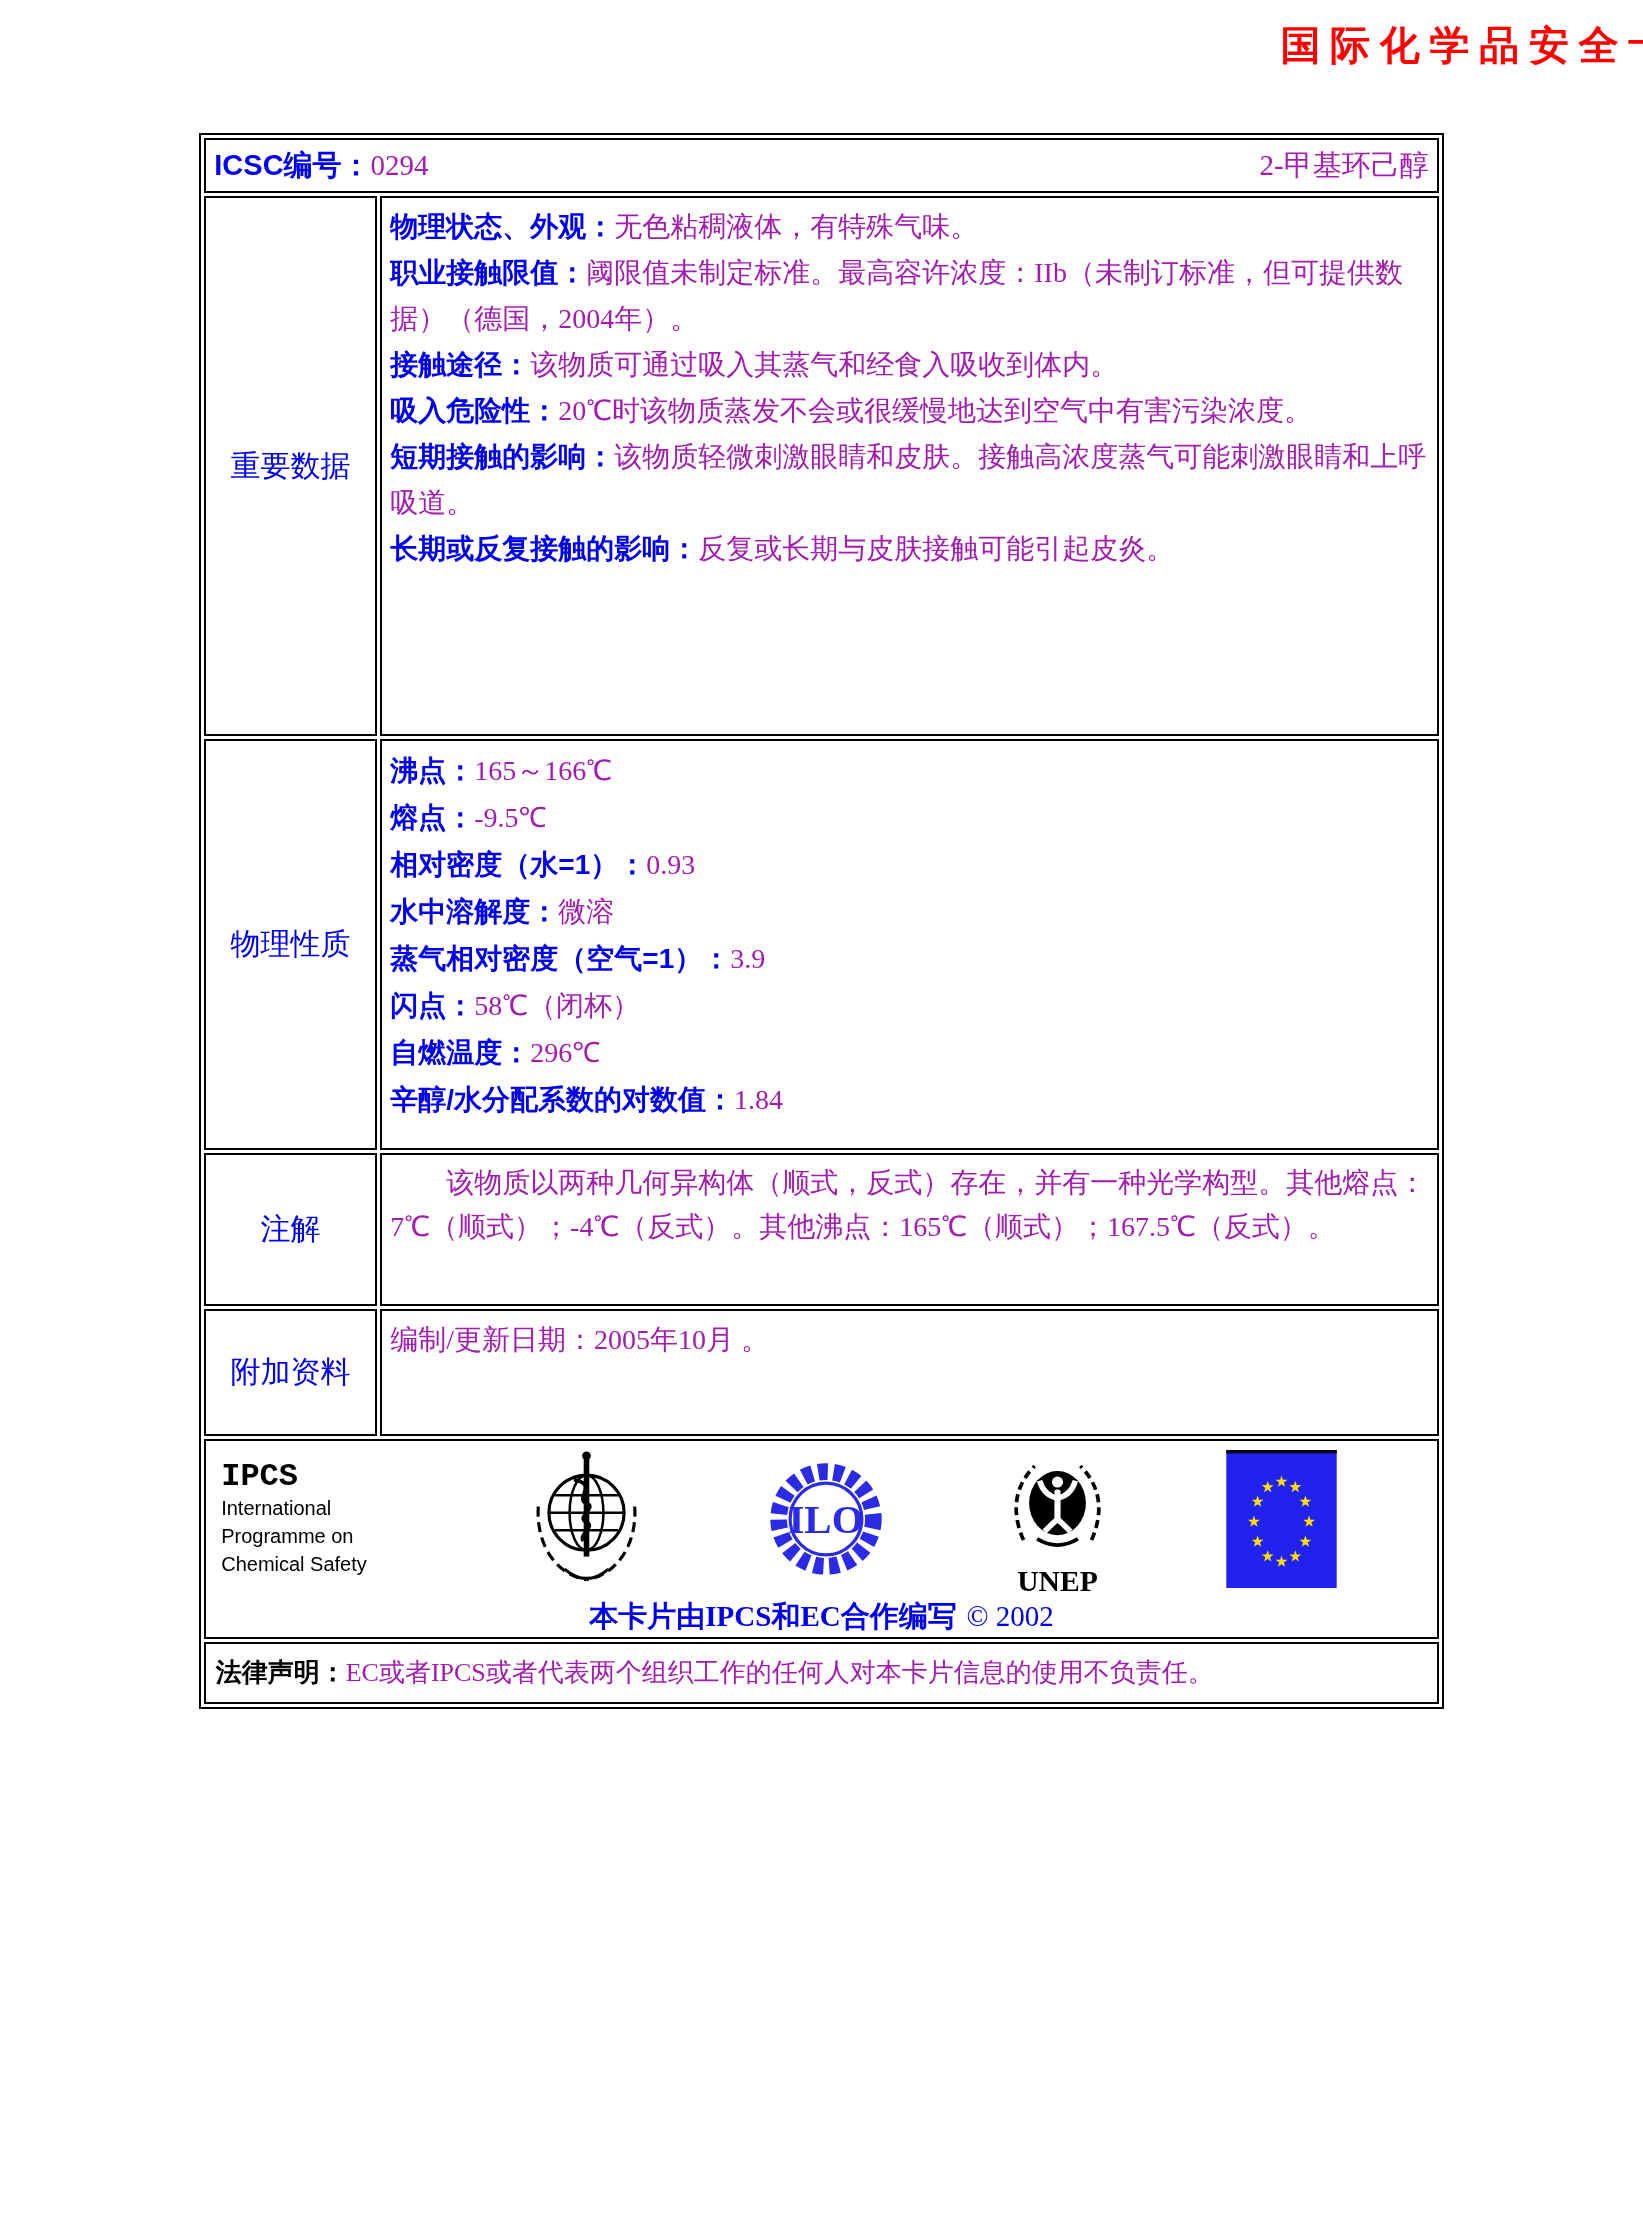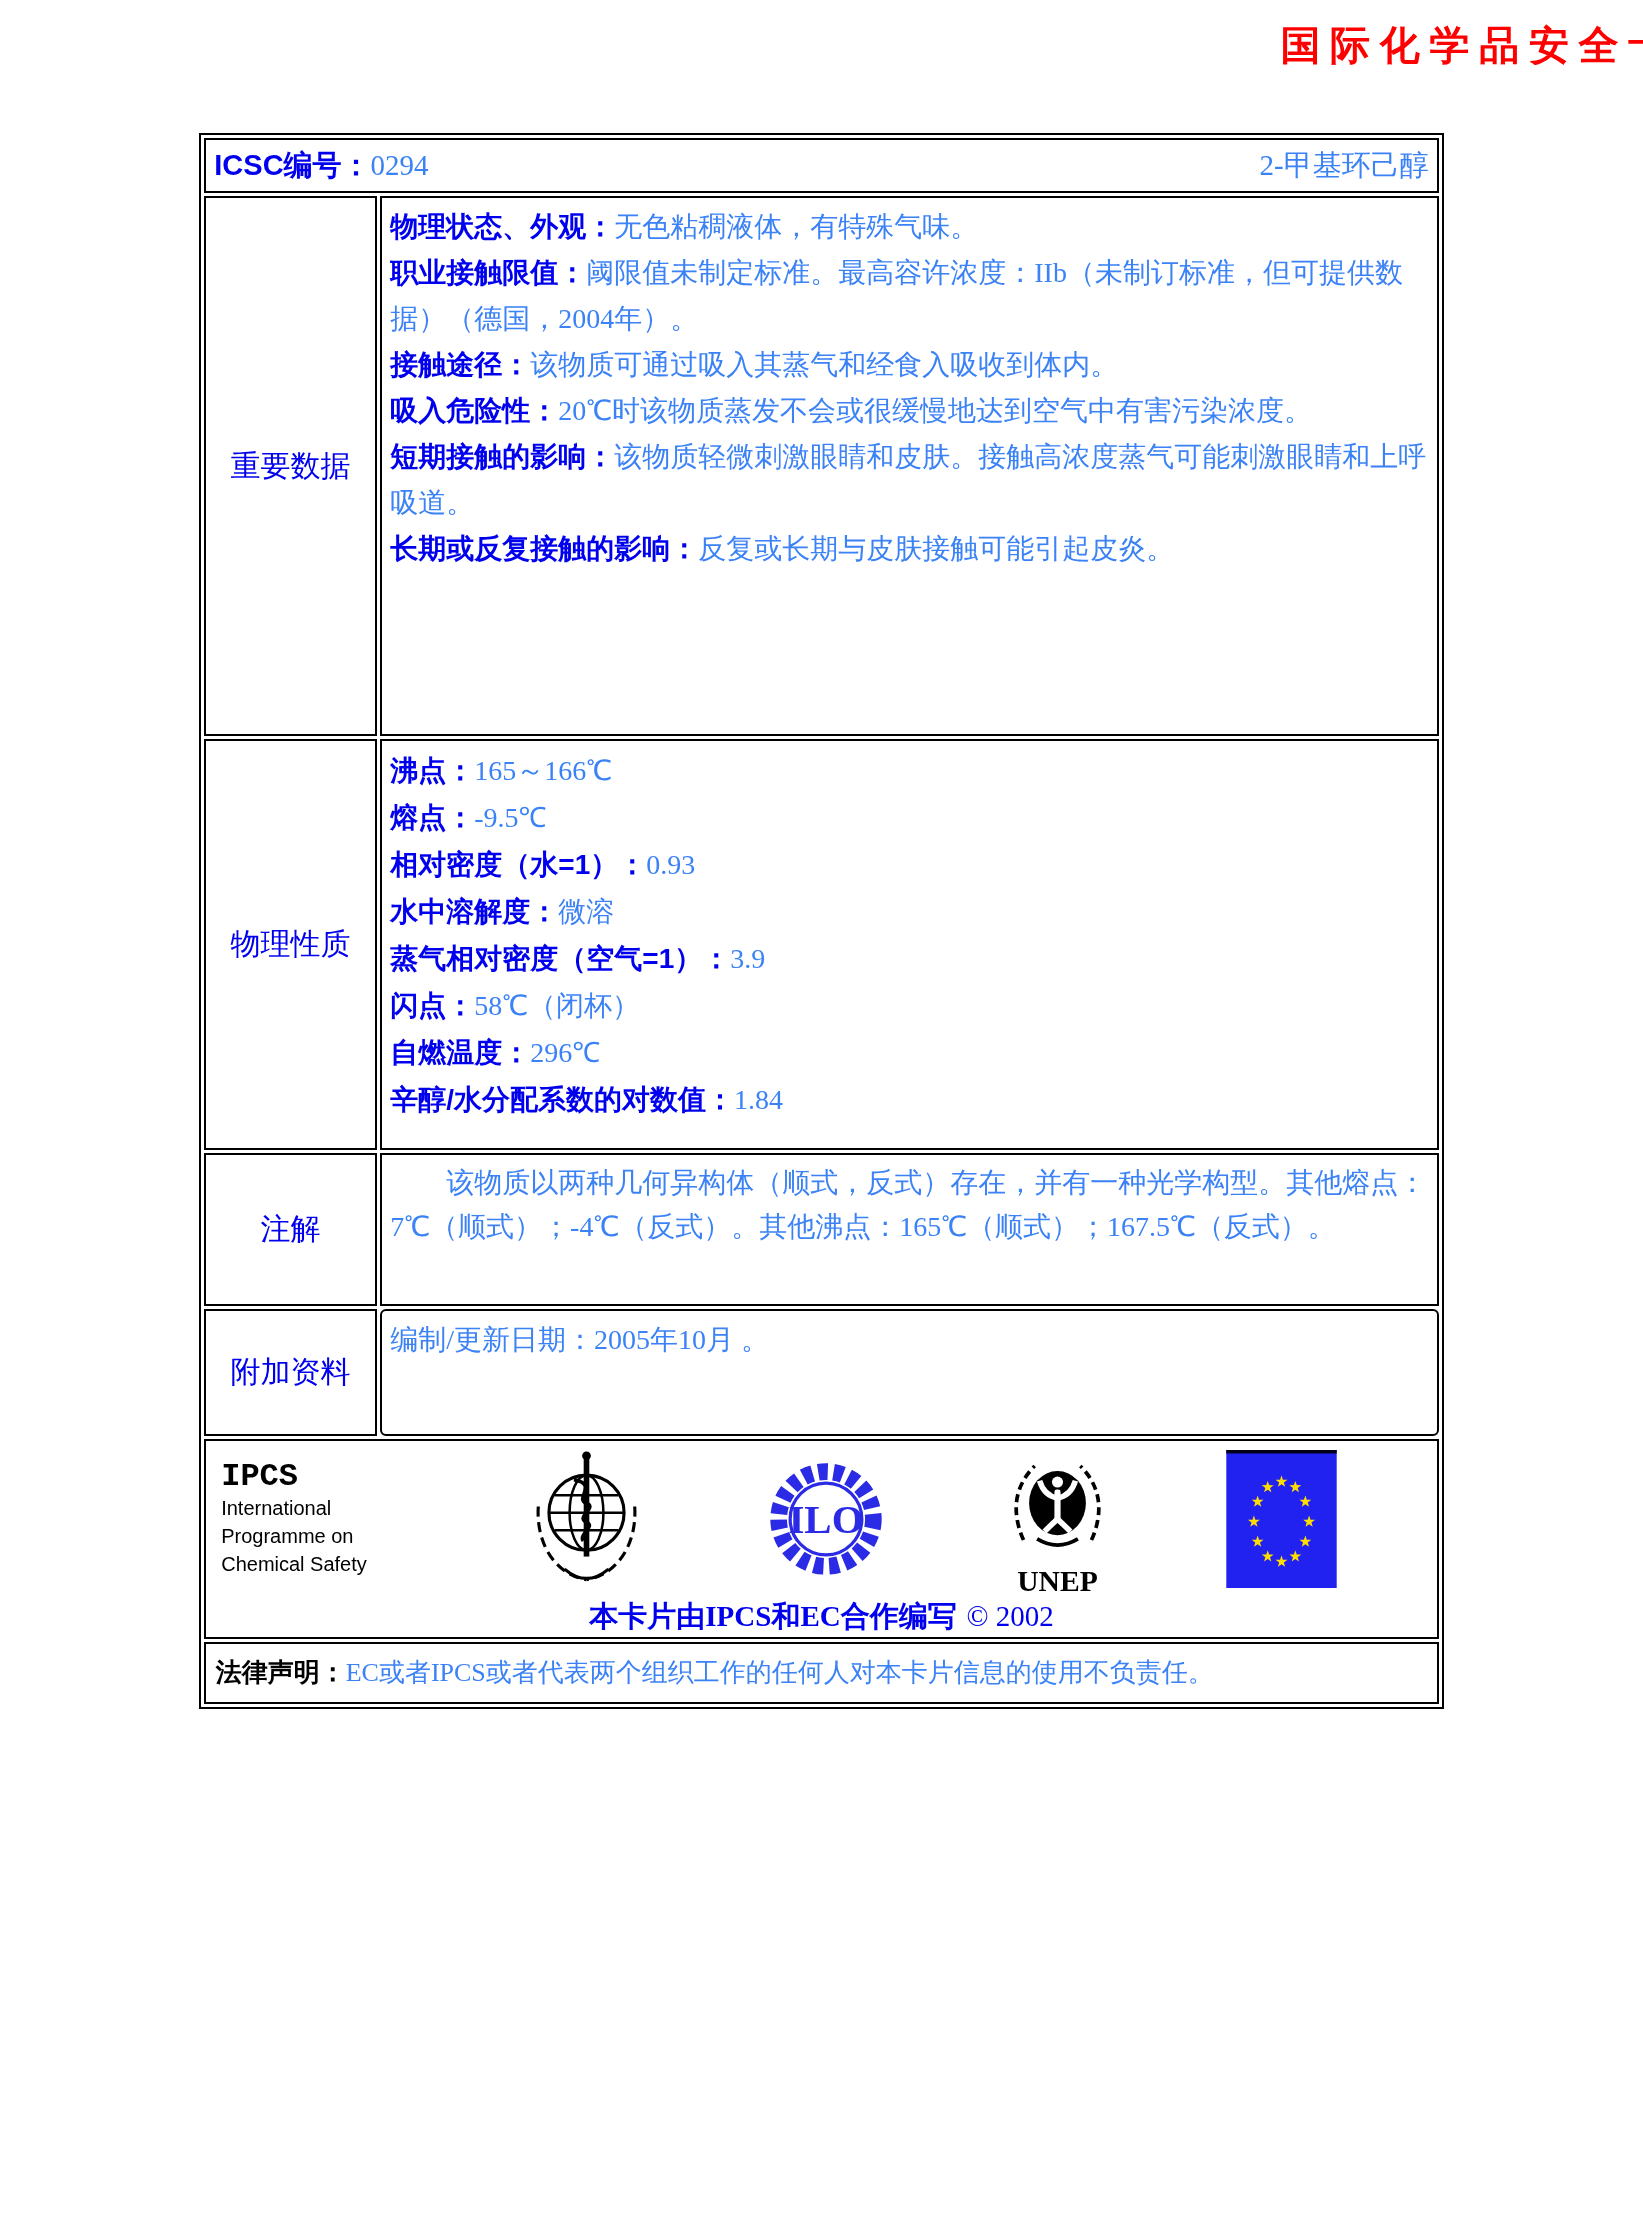--- a/index.html
+++ b/index.html
@@ -21,33 +21,33 @@
   }
   td { border:2.1px solid #000; background:#fff; vertical-align:top; overflow:hidden; }
   col.c-label { width:173px; }
 
   td.header-cell { height:51px; vertical-align:middle; padding:0 8.3px; }
   .header-flex { display:flex; justify-content:space-between; align-items:center; font-size:29px; }
   .lbl-blue {
     color:#0000EE; font-weight:bold;
     font-family:"Liberation Sans", sans-serif;
   }
-  .val-black { color:#3b82f6; font-family:"Liberation Serif", serif; }
+  .val-black { color:#a21caf; font-family:"Liberation Serif", serif; }
 
   td.label-cell {
     vertical-align:middle; text-align:center;
     color:#0000EE; font-weight:normal; font-size:30px;
     font-family:"Liberation Sans", sans-serif;
   }
   td.content-cell { padding:5.5px 8.3px; font-size:28px; line-height:46px; }
   td.cell-important { height:525px; }
   td.cell-physical  { height:396px; line-height:47px; }
   td.cell-environ   { height:132px; }
   td.cell-notes     { height:138px; line-height:44px; }
-  td.cell-addinfo   { height:112px;border-radius:6px; }
+  td.cell-addinfo   { height:112px; }
 
   .notes-para { text-indent:2em; margin:0; }
 
   td.logos-cell { height:191px; padding:2.8px 0 0 0; }
   .logos-flex {
     display:flex; align-items:center; justify-content:space-between;
     height:150px; padding:0 100px 0 15.2px;
   }
   .ipcs-block { width:190px; color:#000; }
   .ipcs-acronym { font-family:Liberation Mono, monospace; font-weight:bold; font-size:32px; line-height:35px; }

